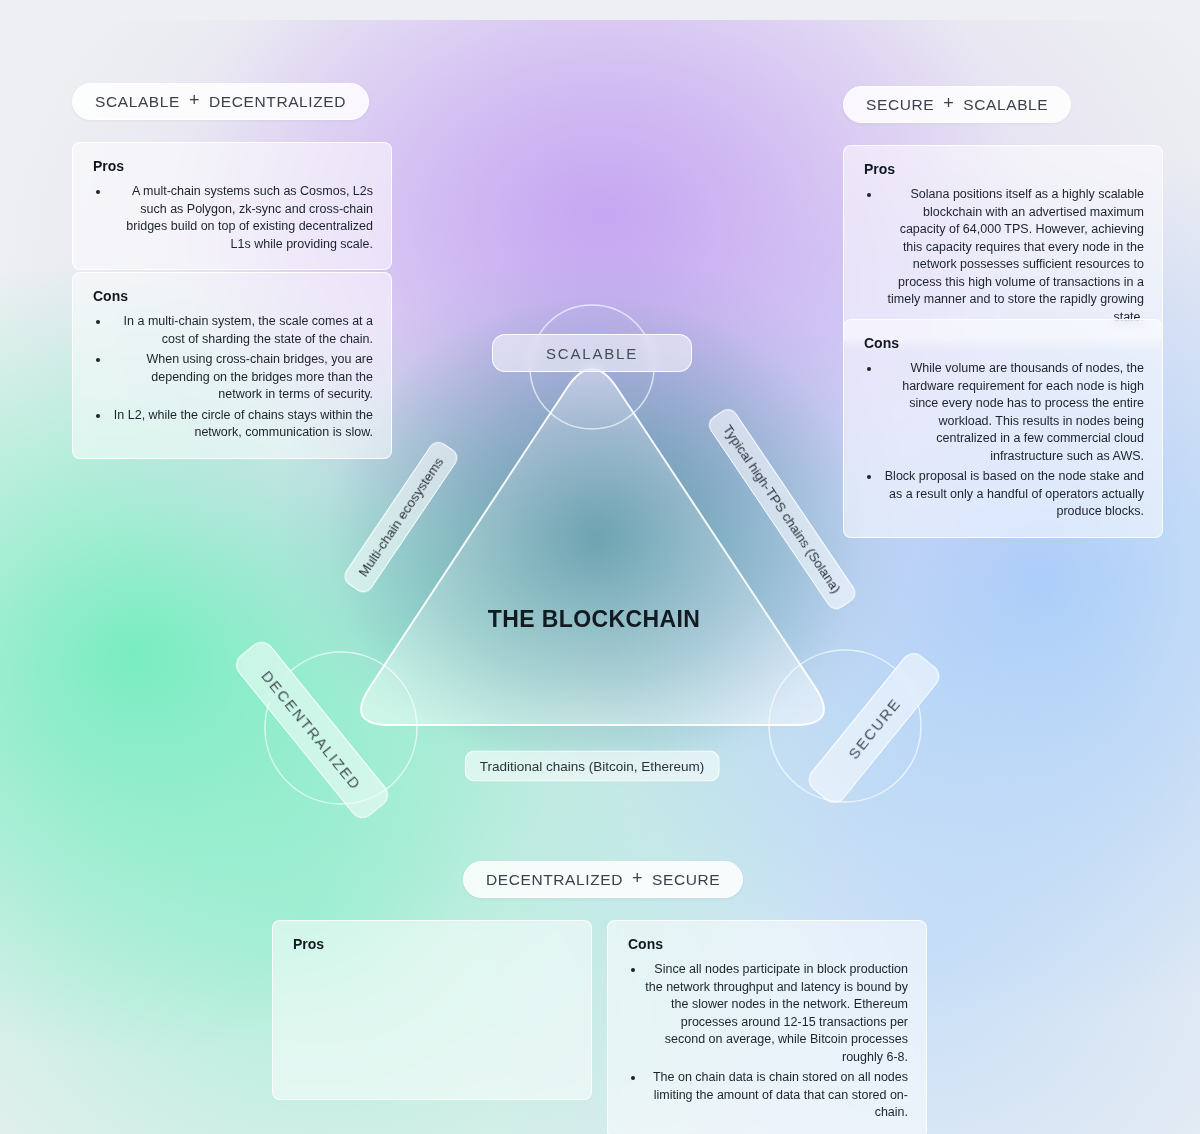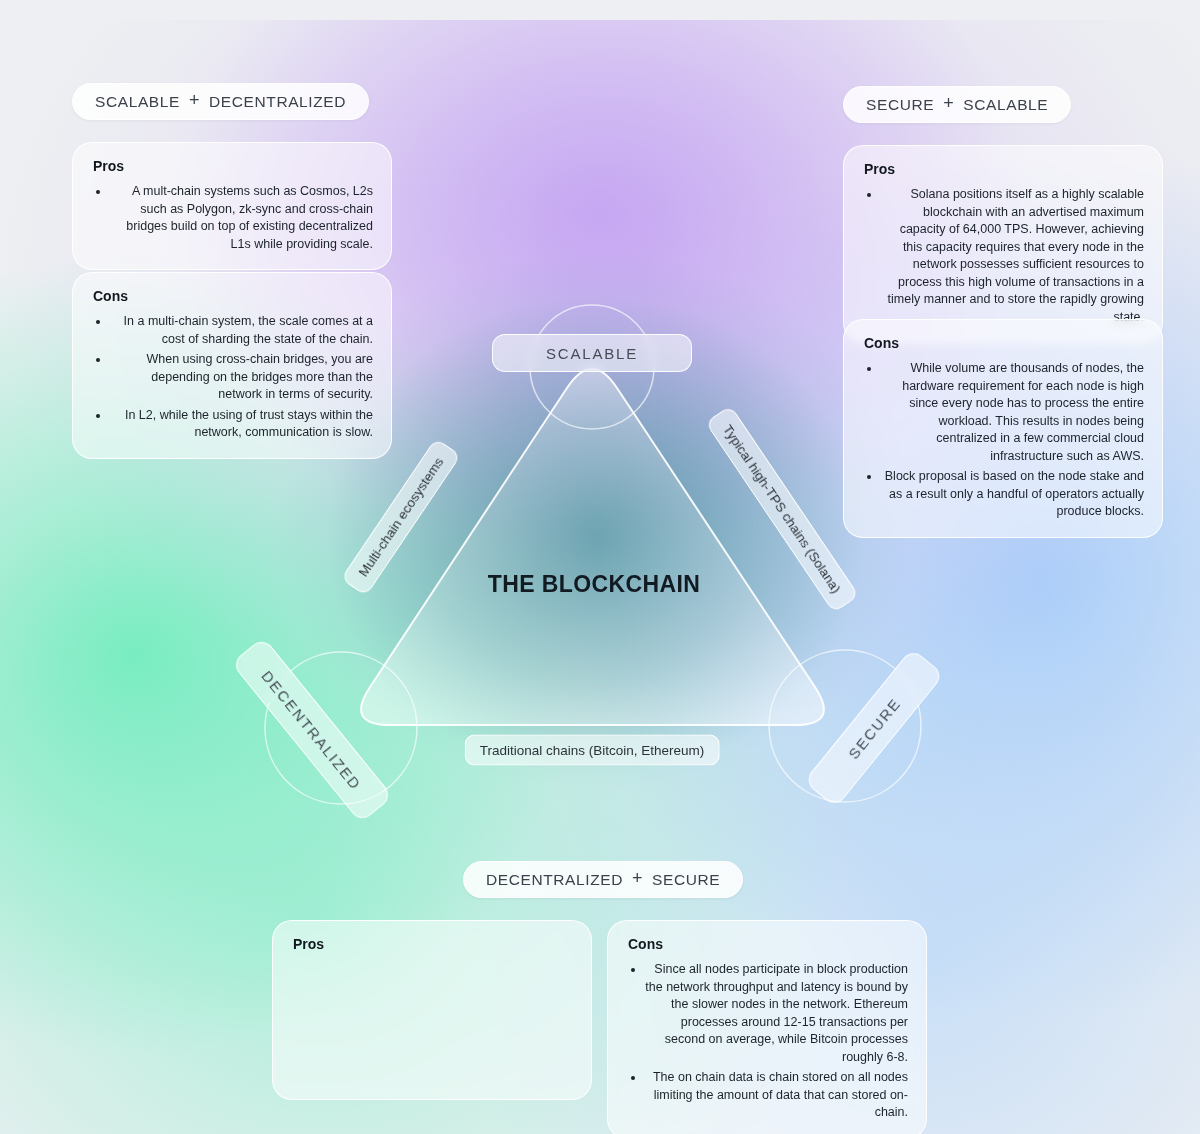--- a/index.html
+++ b/index.html
@@ -33,21 +33,21 @@
     background:rgba(255,255,255,0.85); border:1px solid rgba(255,255,255,1);
     box-shadow:0 1px 3px rgba(80,90,110,0.08);
     font-size:15.5px; letter-spacing:0.6px; color:#3a414b; white-space:nowrap;
   }
   .category-pill .plus { font-size:18px; font-weight:400; margin:0 9px; position:relative; top:-1px; }
   #cat-scalable-decentralized { left:72px;  top:63px; }
   #cat-secure-scalable        { left:843px; top:66px; }
   #cat-decentralized-secure   { left:463px; top:841px; }
 
   .info-box {
-    position:absolute; width:320px; border-radius:20px;
+    position:absolute; width:320px; border-radius:8px;
     background:rgba(255,255,255,0.52); border:1px solid rgba(255,255,255,0.92);
     backdrop-filter:blur(5px);
     padding:15px 18px 16px 20px; color:#1c232b;
   }
   .info-box h3 { font-size:14px; font-weight:700; margin-bottom:9px; color:#12181f; }
   .info-box ul { margin:0; padding-left:17px; list-style:disc;text-align:right; }
   .info-box li { font-size:12.5px; line-height:1.4; margin-bottom:3px; }
   .info-box li:last-child { margin-bottom:0; }
   #box-sd-pros { left:72px;  top:122px; min-height:118px; }
   #box-sd-cons { left:72px;  top:252px; min-height:158px; }
@@ -67,24 +67,24 @@
   #vertex-right { left:874px; top:708px; width:172px; height:42px; transform:translate(-50%,-50%) rotate(-51deg); }
 
   .edge-label {
     position:absolute; padding:7px 14px;
     background:rgba(255,255,255,0.55); border:1px solid rgba(255,255,255,0.95);
     border-radius:10px; backdrop-filter:blur(3px);
     font-size:13.5px; color:#2c3239; white-space:nowrap;
   }
   #edge-left   { left:401px; top:497px; transform:translate(-50%,-50%) rotate(-56deg); }
   #edge-right  { left:782px; top:489px; transform:translate(-50%,-50%) rotate(56deg); }
-  #edge-bottom { left:592px; top:730px; transform:translate(-50%,-50%); }
+  #edge-bottom { left:592px; top:746px; transform:translate(-50%,-50%); }
 
   .center-title {
-    position:absolute; left:594px; top:564px; transform:translate(-50%,-50%);
+    position:absolute; left:594px; top:599px; transform:translate(-50%,-50%);
     text-align:center; font-size:23px; font-weight:700; letter-spacing:0.4px;
     color:#121a22; line-height:1.4; white-space:nowrap;
   }
 </style>
 </head>
 <body>
 
 <div class="canvas">
 
   <svg class="tri-svg" width="1200" height="1134" viewBox="0 0 1200 1134">
@@ -123,21 +123,21 @@
     <h3>Pros</h3>
     <ul>
         <li>A mult-chain systems such as Cosmos, L2s such as Polygon, zk-sync and cross-chain bridges build on top of existing decentralized L1s while providing scale.</li>
       </ul>
   </div>
   <div class="info-box" id="box-sd-cons">
     <h3>Cons</h3>
     <ul>
         <li>In a multi-chain system, the scale comes at a cost of sharding the state of the chain.</li>
         <li>When using cross-chain bridges, you are depending on the bridges more than the network in terms of security.</li>
-        <li>In L2, while the using of trust stays within the network, communication is slow.</li>
+        <li>In L2, while the circle of chains stays within the network, communication is slow.</li>
       </ul>
   </div>
 
   <div class="info-box" id="box-ss-pros">
     <h3>Pros</h3>
     <ul>
         <li>Solana positions itself as a highly scalable blockchain with an advertised maximum capacity of 64,000 TPS. However, achieving this capacity requires that every node in the network possesses sufficient resources to process this high volume of transactions in a timely manner and to store the rapidly growing state.</li>
       </ul>
   </div>
   <div class="info-box" id="box-ss-cons">

